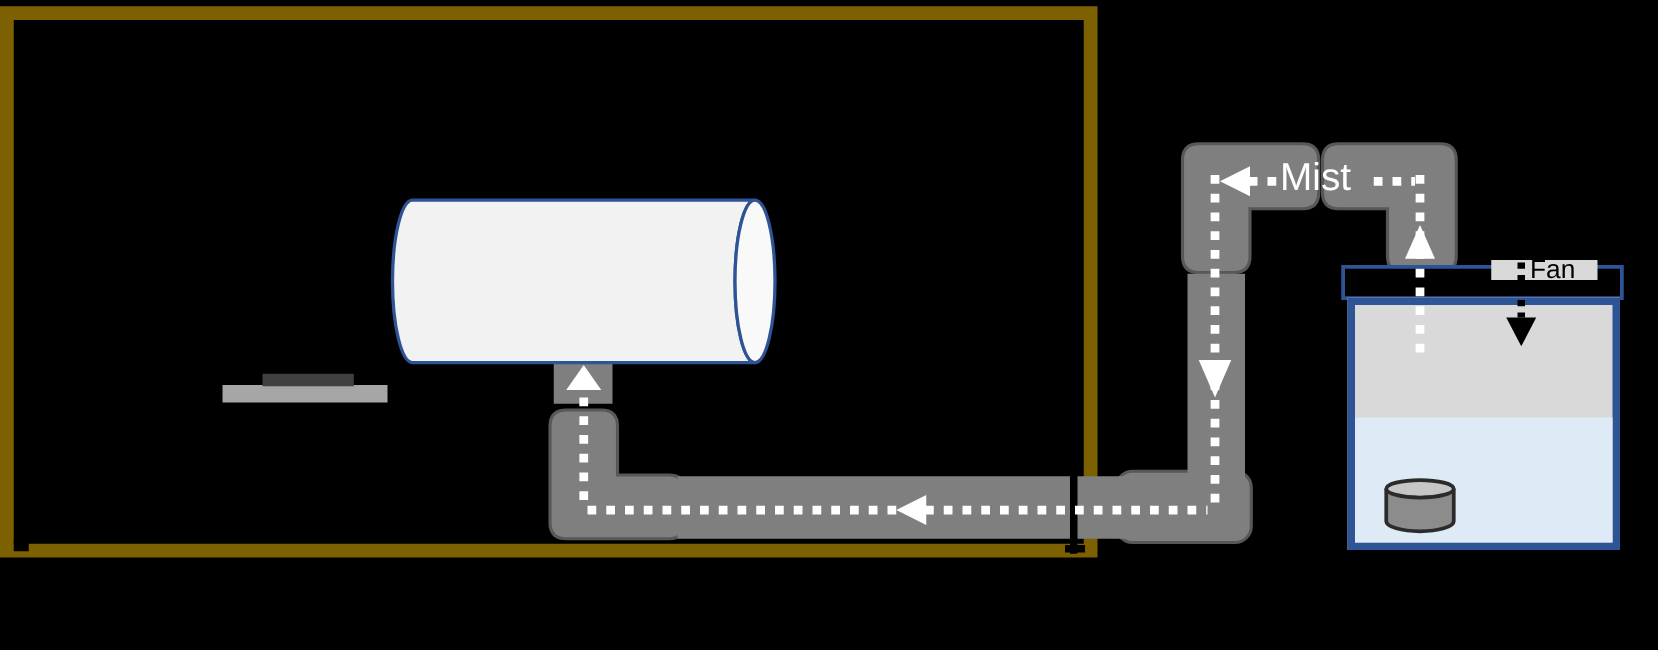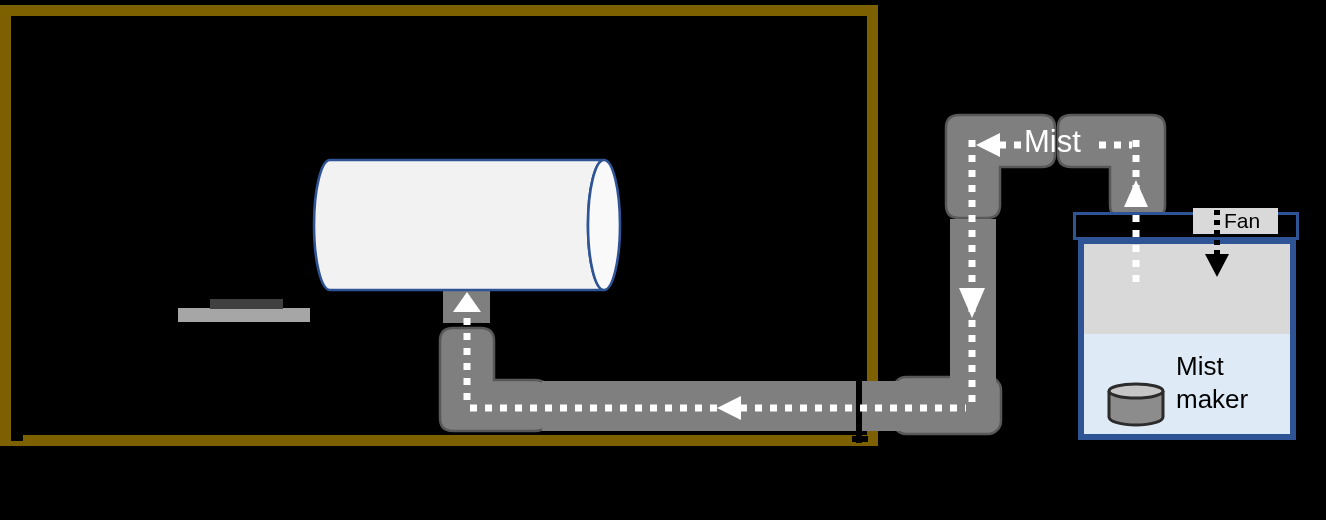--- a/index.html
+++ b/index.html
@@ -34,21 +34,21 @@
   .container-lid{
     left:1073px;top:212px;width:226px;height:28px;box-sizing:border-box;
     background:#000;border:3px solid var(--container_border,#2F5496);
   }
   .container-body{
     left:1078px;top:238px;width:218px;height:202px;box-sizing:border-box;
     background:var(--mist_region,#D9D9D9);border:6px solid var(--container_border,#2F5496);
   }
   .water-region{position:absolute;left:0;right:0;bottom:0;height:100px;background:var(--water,#DEEBF7);}
   .fan-label{
-    left:1193px;top:208px;width:85px;height:26px;background:var(--fan_label_bg,#D9D9D9);
+    left:1193px;top:208px;width:85px;height:16px;background:var(--fan_label_bg,#D9D9D9);
     display:flex;align-items:center;box-sizing:border-box;padding-left:31px;
     font-size:21px;color:#000;
   }
   .mist-label{
     left:1024px;top:124px;width:74px;text-align:left;
     font-size:31px;color:#FFF;
   }
   .mist-maker-label{
     left:1176px;top:350px;width:104px;
     font-size:26px;line-height:33px;color:#000;
@@ -86,21 +86,20 @@
   <div class="abs platform-base"></div>
   <div class="abs platform-plate"></div>
 
   <div class="abs container-lid"></div>
   <div class="abs container-body">
     <div class="water-region"></div>
   </div>
   <div class="abs fan-label">
     <span>Fan</span>
   </div>
-  <div class="abs mist-maker-label">Mist maker</div>
 
   <svg class="abs layer" viewBox="0 0 1326 520">
 
     <path class="can-body" d="M1109,391 V417 A27,8 0 0 0 1163,417 V391"></path>
     <ellipse class="can-top" cx="1136" cy="391" rx="27" ry="7"></ellipse>
 
     <path class="mist-dots" d="M467,318 V405"></path>
     <path class="mist-dots" d="M470,408 H966"></path>
     <path class="mist-dots" d="M972,140 V403"></path>
     <path class="mist-dots" d="M999,145 H1026"></path>

